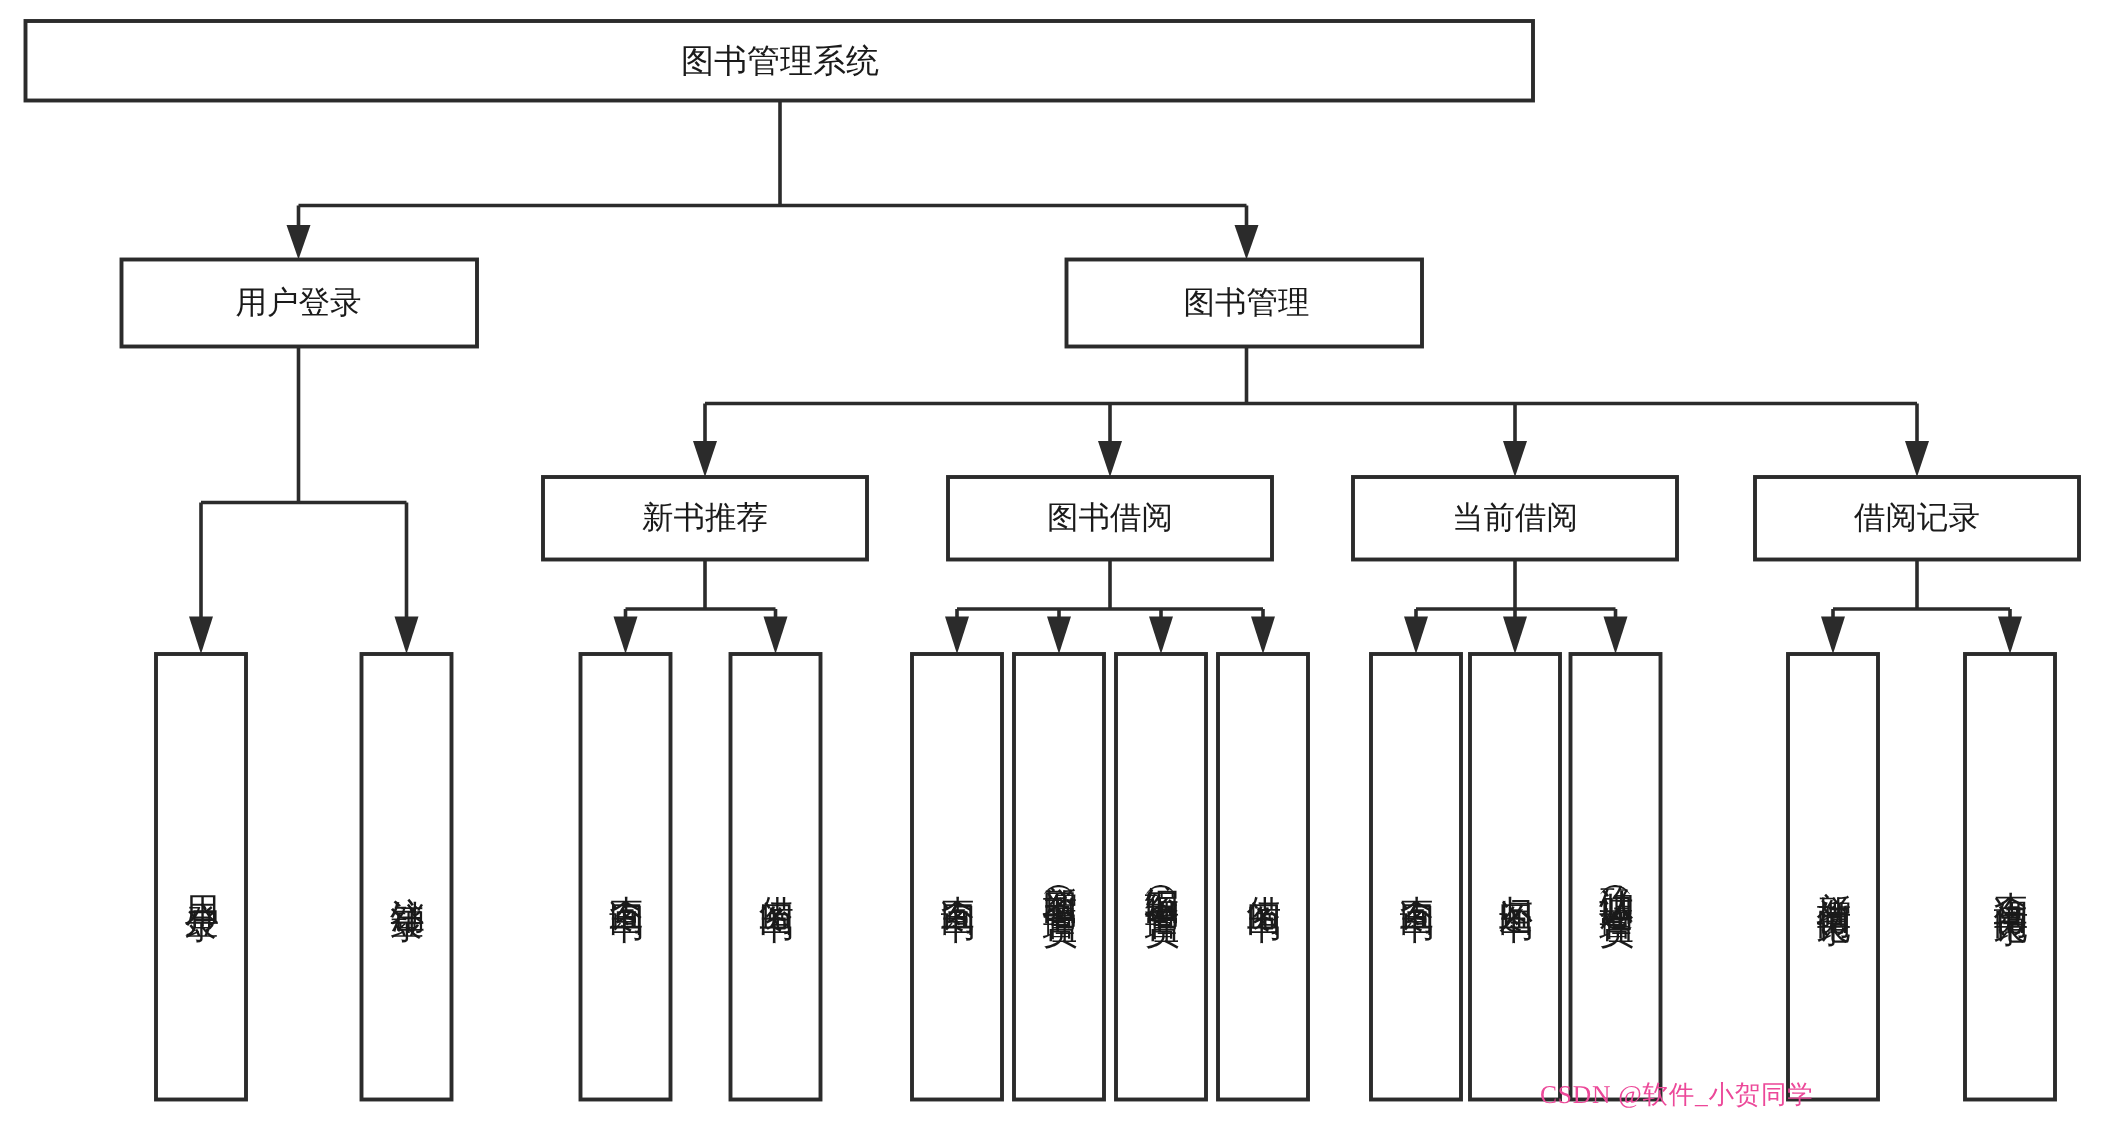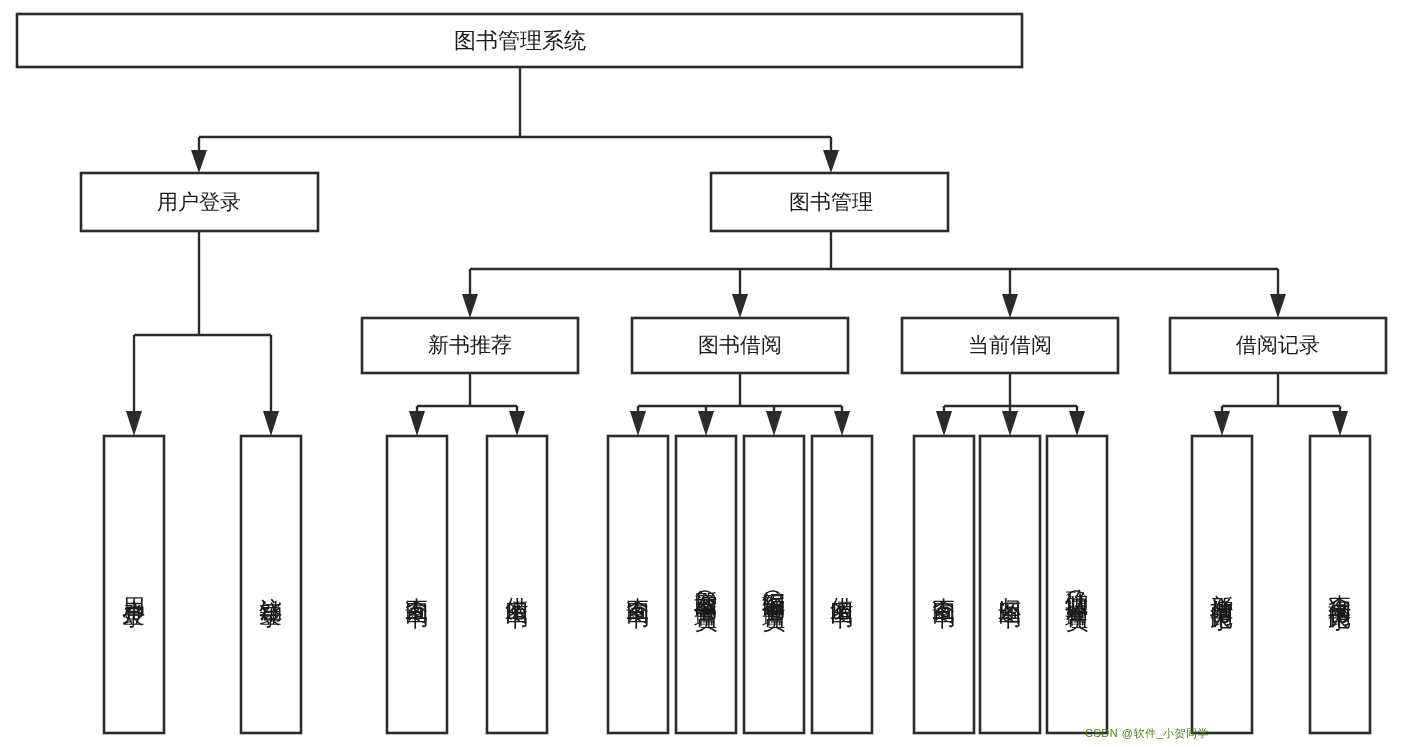--- a/index.html
+++ b/index.html
@@ -66,23 +66,23 @@
     align-items: center;
     justify-content: center;
     white-space: nowrap;
     pointer-events: none;
     user-select: none;
   }
   .watermark {
     position: absolute;
     right: 10px;
     bottom: 6px;
-    font-family: Liberation Sans, sans-serif;
-    font-size: 11px;
-    color: #4d7c0f;
+    font-family: Liberation Serif, serif;
+    font-size: 17px;
+    color: #ec4899;
     letter-spacing: 0.5px;
     white-space: nowrap;
     user-select: none;
   }
 </style>
 </head>
 <body>
 
 <div id="diagram-root">
 

